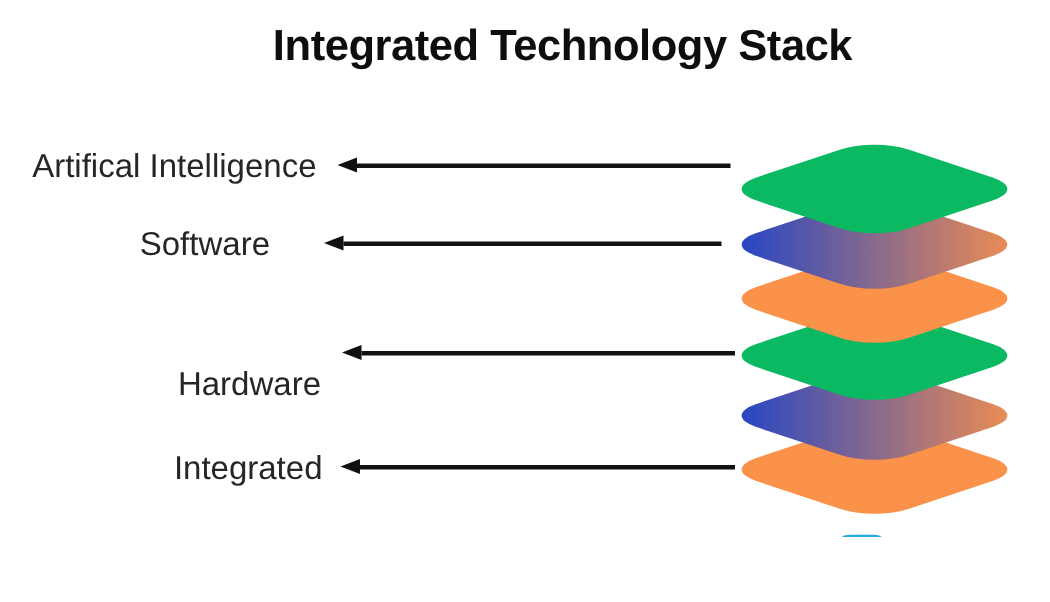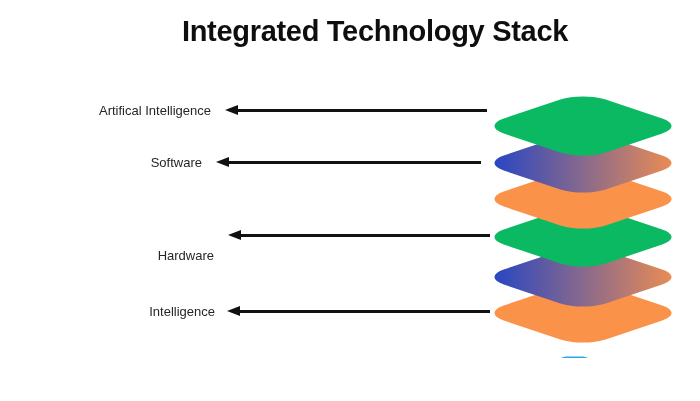--- a/index.html
+++ b/index.html
@@ -6,24 +6,24 @@
   .canvas{
     position:relative;width:700px;height:358px;overflow:hidden;background:#ffffff;
     font-family:"Liberation Sans", sans-serif;
   }
   .title{
     position:absolute;left:375px;top:15px;transform:translateX(-50%);
     margin:0;font-size:29px;font-weight:700;color:#0e0e0e;letter-spacing:-0.3px;
     white-space:nowrap;
   }
   .label{
-    position:absolute;font-size:13px;line-height:22px;color:#262626;white-space:nowrap;
+    position:absolute;font-size:22px;line-height:22px;color:#262626;white-space:nowrap;
   }
   .label[data-name="label-artificial-intelligence"]{right:489px;top:100px;}
-  .label[data-name="label-software"]{right:498px;top:152px;}
+  .label[data-name="label-software"]{right:520px;top:152px;}
   .label[data-name="label-hardware"]{right:486px;top:225px;margin-top:20px;}
   .label[data-name="label-engineering"]{right:485px;top:301px;}
 
   .arrow{position:absolute;height:3px;background:var(--arrow,#111);}
   .arrow::before{
     content:"";position:absolute;left:-13px;top:-4px;width:0;height:0;
     border-style:solid;border-width:5.5px 13px 5.5px 0;
     border-color:transparent var(--arrow,#111) transparent transparent;
   }
   .arrow[data-name="arrow-artificial-intelligence"]{left:238px;top:109px;width:249px;}
@@ -53,21 +53,21 @@
 </head>
 <body>
 
 <div class="canvas" data-name="infographic-canvas" style="--arrow: #111111;">
 
   <h1 class="title" data-name="page-title">Integrated Technology Stack</h1>
 
   <div class="label" data-name="label-artificial-intelligence">Artifical Intelligence</div>
   <div class="label" data-name="label-software">Software</div>
   <div class="label" data-name="label-hardware">Hardware</div>
-  <div class="label" data-name="label-engineering">Intelligence</div>
+  <div class="label" data-name="label-engineering">Integrated</div>
 
   <div class="arrow" data-name="arrow-artificial-intelligence"></div>
   <div class="arrow" data-name="arrow-software"></div>
   <div class="arrow" data-name="arrow-hardware"></div>
   <div class="arrow" data-name="arrow-engineering"></div>
 
   <div class="stack" data-name="technology-stack">
       <div class="layer" data-name="layer-artificial-intelligence" style="z-index: 6;">
         <div class="shape" data-name="layer-artificial-intelligence-shape" style="background: rgb(10, 185, 97);"></div>
       </div>

